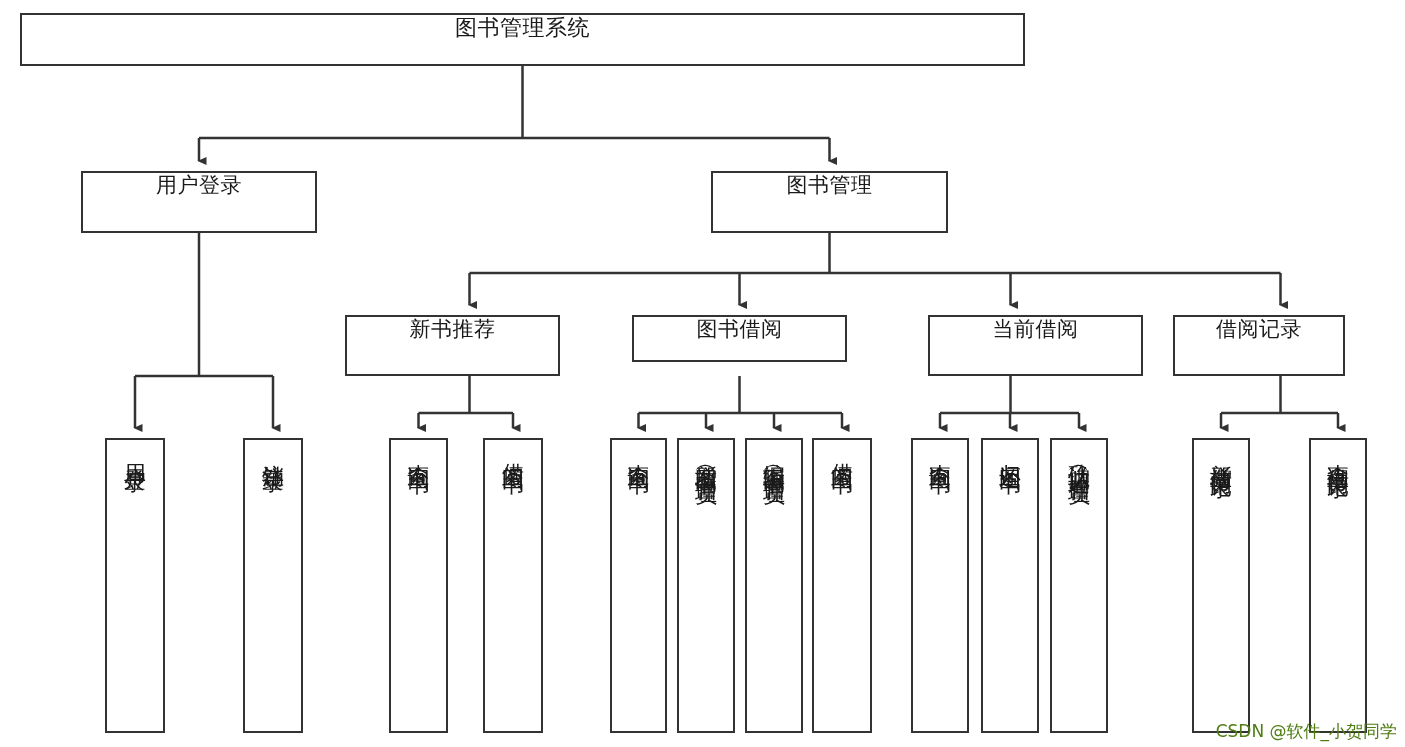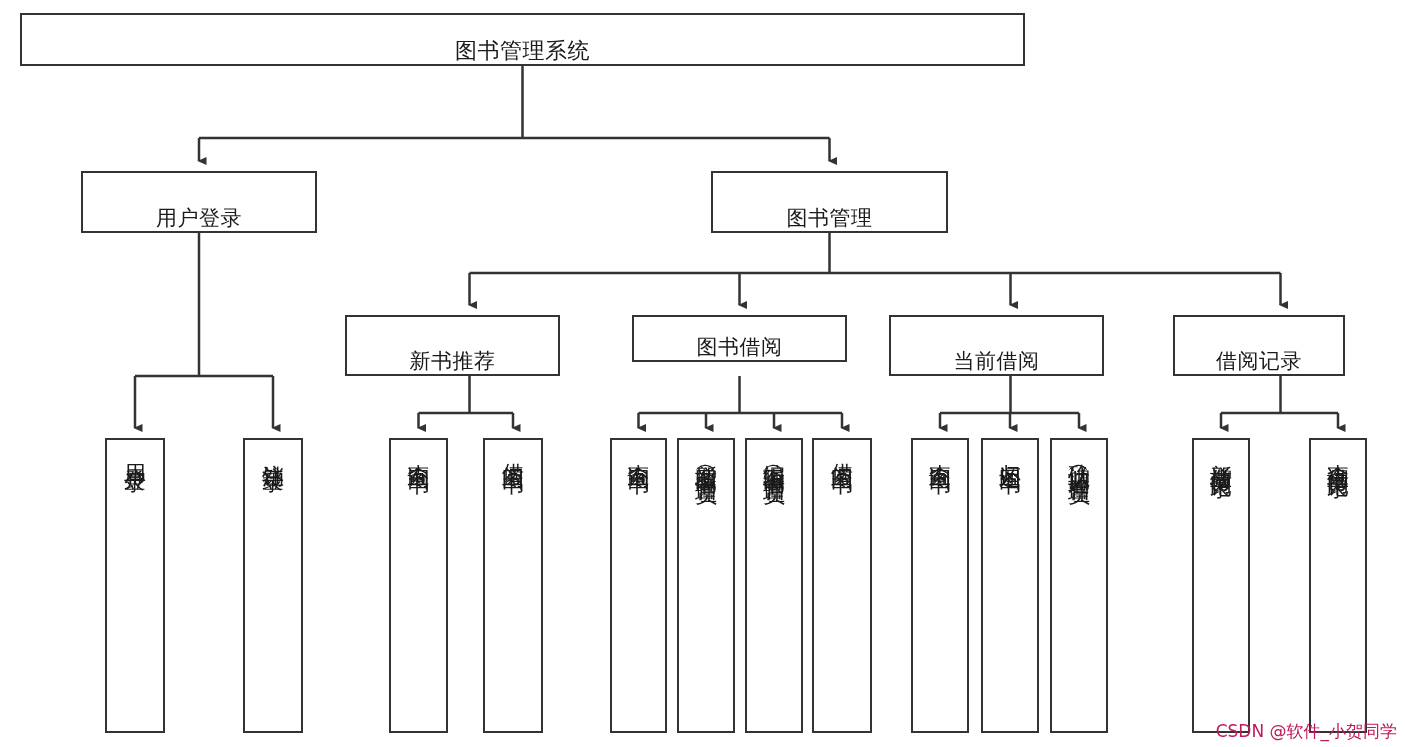--- a/index.html
+++ b/index.html
@@ -24,21 +24,21 @@
     top: 0;
     width: 1405px;
     height: 747px;
   }
   .node {
     position: absolute;
     box-sizing: border-box;
     border: 2px solid #333333;
     background: #ffffff;
     display: flex;
-    align-items: flex-end;
+    align-items: flex-start;
     justify-content: center;
     color: #1a1a1a;
     z-index: 2;
   }
   .node .lbl {
     display: block;
     text-align: center;
     line-height: 1.18;
     white-space: nowrap;
   }
@@ -59,21 +59,21 @@
     font-size: 22px;
     line-height: 1.0;
     letter-spacing: 3px;
     white-space: nowrap;
   }
   .watermark {
     position: absolute;
     right: 8px;
     bottom: 4px;
     font-size: 17px;
-    color: #be185d;
+    color: #4d7c0f;
     z-index: 5;
     white-space: nowrap;
     font-family: "DejaVu Sans", "Liberation Sans", sans-serif;
   }
 </style>
 </head>
 <body>
 
 <div id="canvas">
   <svg id="edges" xmlns="http://www.w3.org/2000/svg">
@@ -127,21 +127,21 @@
       </div>
       <div class="node horiz" style="left: 711px; top: 171px; width: 237px; height: 62px;">
         <span class="lbl">图书管理</span>
       </div>
       <div class="node horiz" style="left: 345px; top: 315px; width: 215px; height: 61px;">
         <span class="lbl">新书推荐</span>
       </div>
       <div class="node horiz" style="left: 632px; top: 315px; width: 215px; height: 47px;">
         <span class="lbl">图书借阅</span>
       </div>
-      <div class="node horiz" style="left: 889px; top: 315px; width: 215px; height: 61px;">
+      <div class="node horiz" style="left: 928px; top: 315px; width: 215px; height: 61px;">
         <span class="lbl">当前借阅</span>
       </div>
       <div class="node horiz" style="left: 1173px; top: 315px; width: 172px; height: 61px;">
         <span class="lbl">借阅记录</span>
       </div>
       <div class="node vert" style="left: 105px; top: 438px; width: 60px; height: 295px;">
         <span class="lbl">用户登录</span>
       </div>
       <div class="node vert" style="left: 243px; top: 438px; width: 60px; height: 295px;">
         <span class="lbl">注销登录</span>

